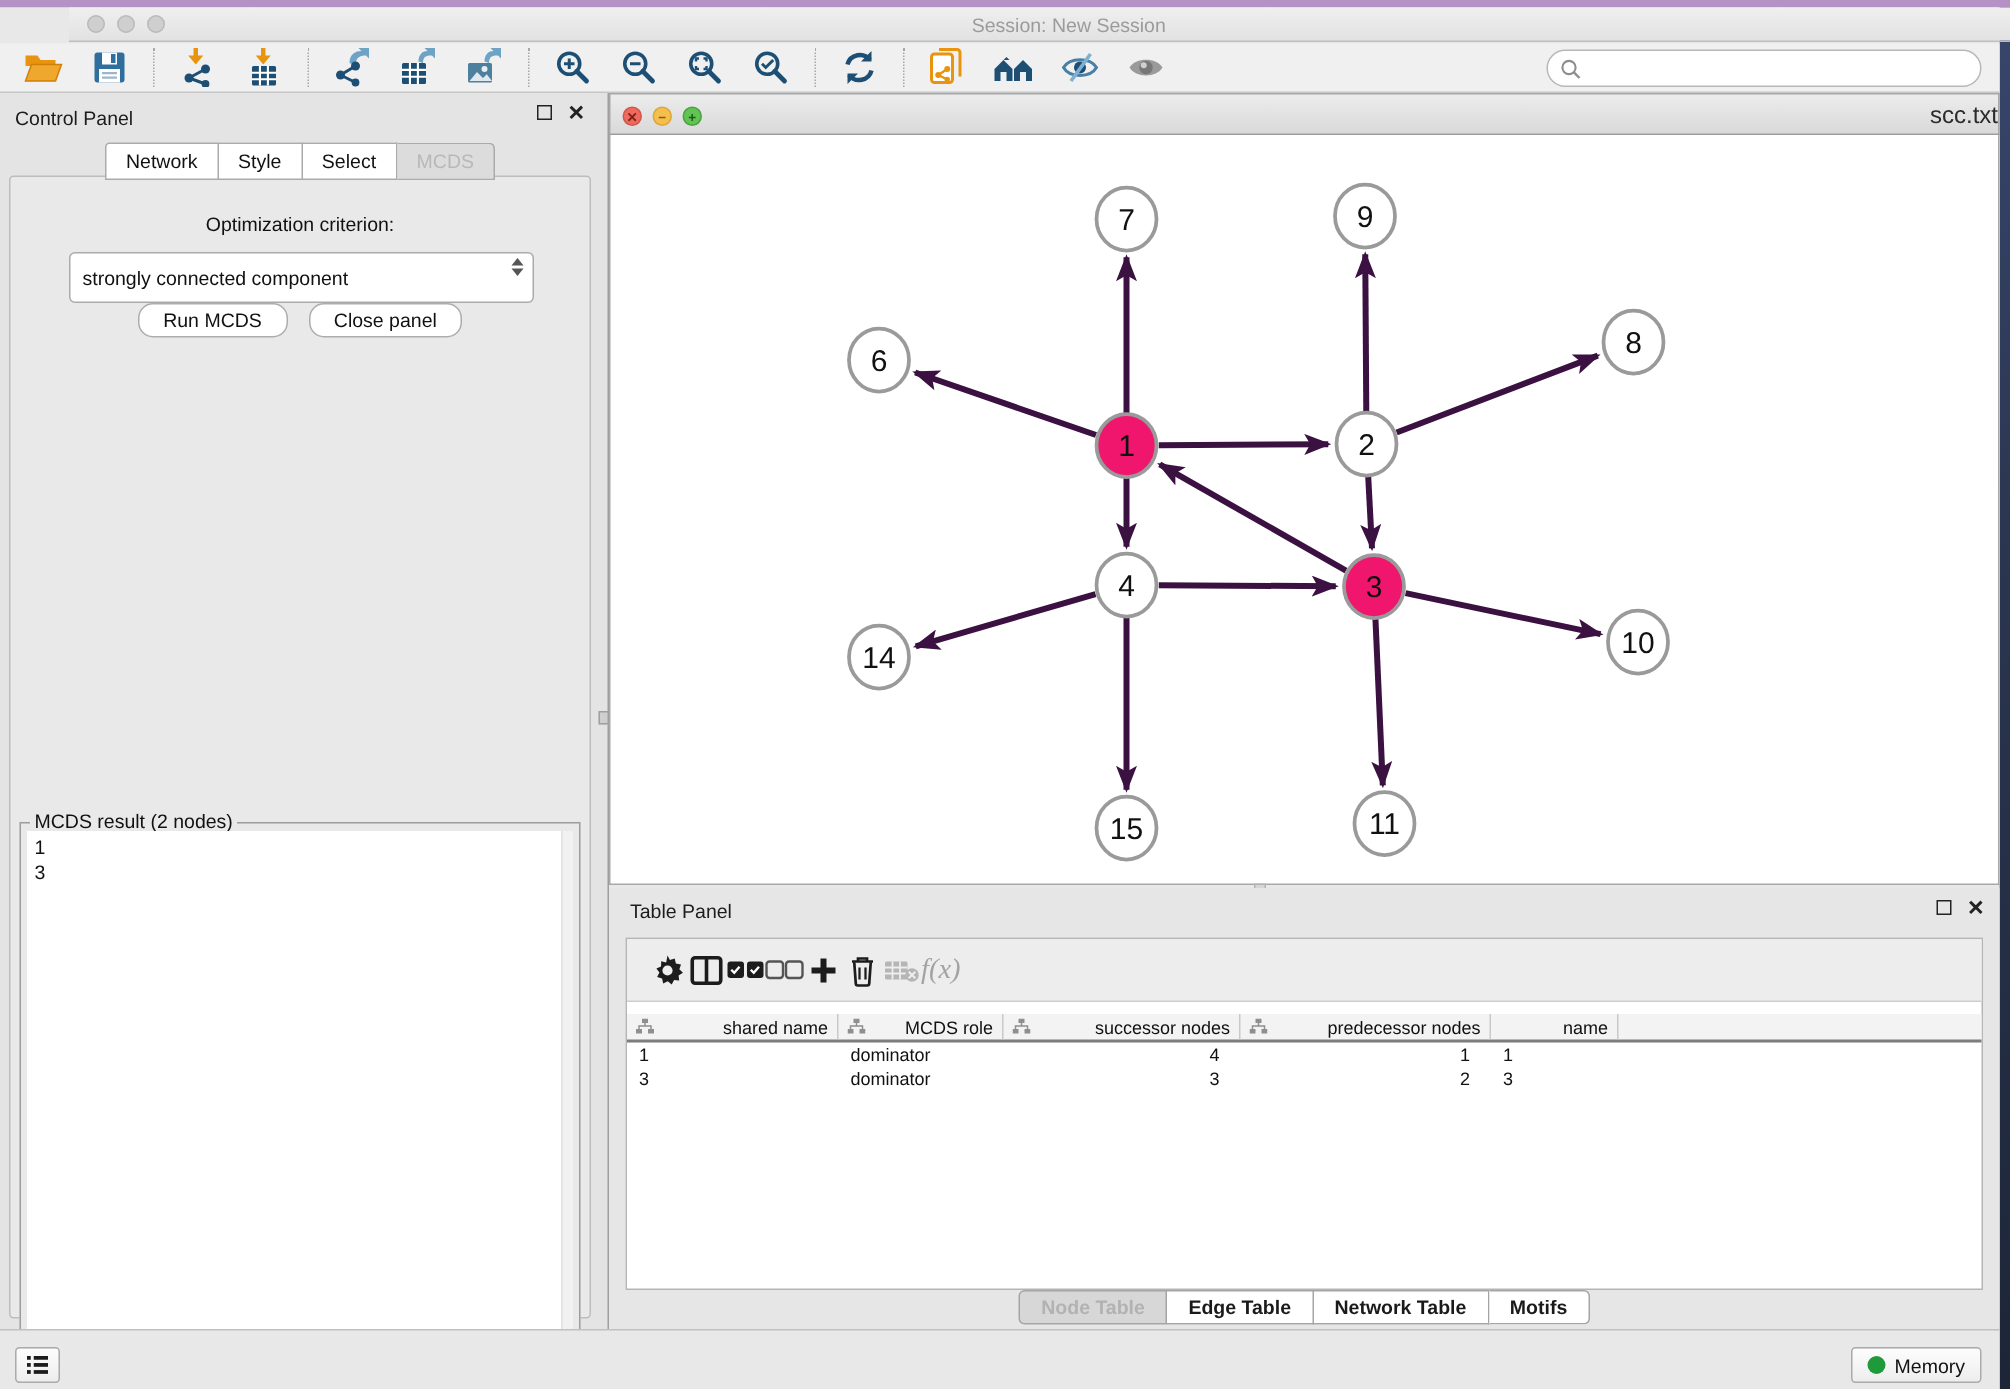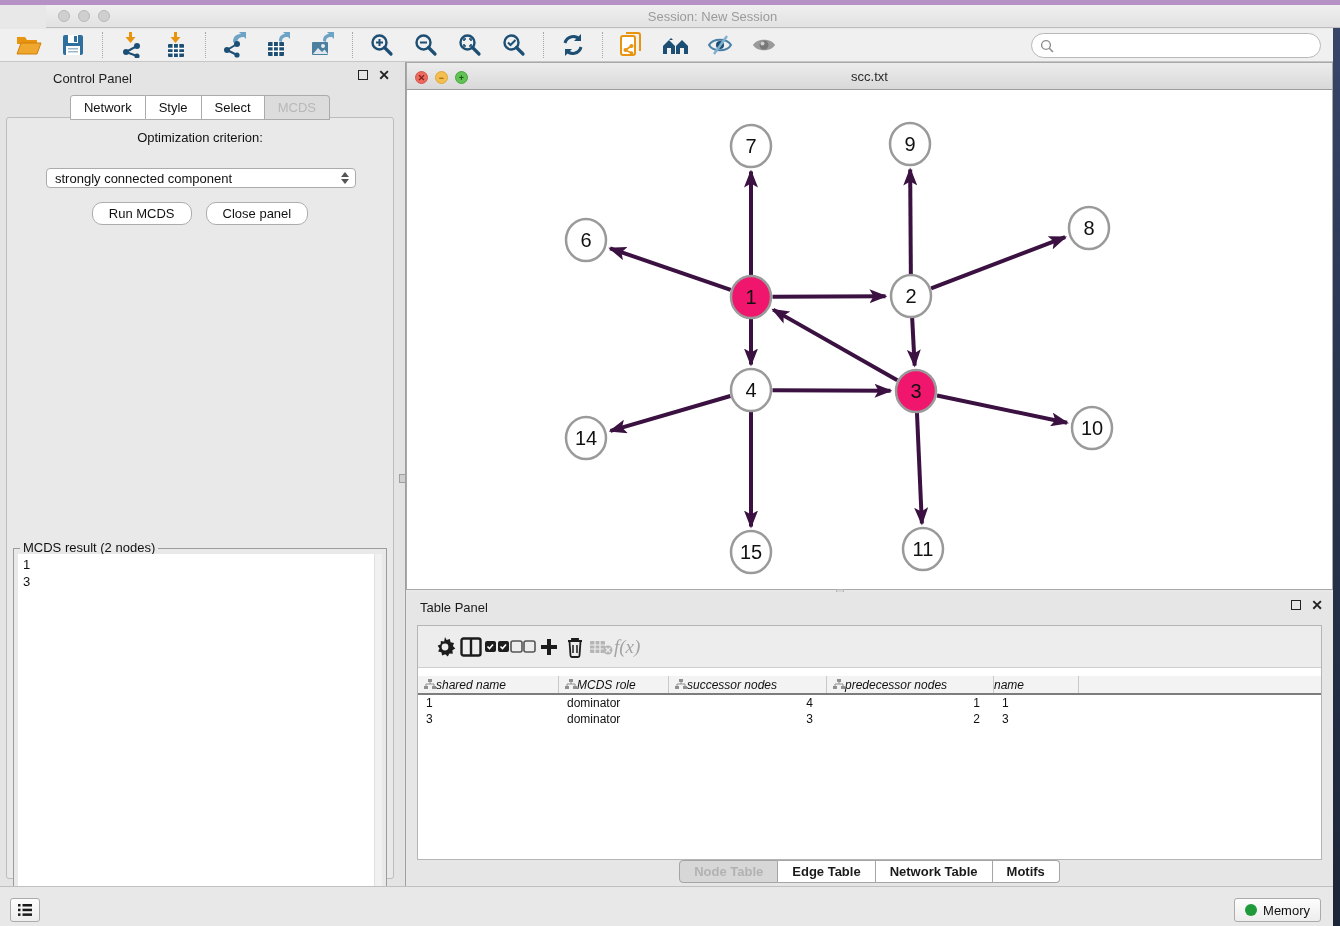--- a/index.html
+++ b/index.html
@@ -26,34 +26,34 @@
   .tb-group { display:flex; align-items:center; gap:14px; padding:0 14px; }
   .tb-sep { width:0; height:26px; border-left:1px dotted #a8a8a8; }
   .tb-icon { width:30px; height:28px; display:flex; align-items:center; justify-content:center; cursor:default; }
   .search-wrap { position:absolute; right:12px; top:4px; width:290px; height:25px; background:#fff;
     border:1px solid #b8b8b8; border-radius:13px; display:flex; align-items:center; padding-left:8px; }
   .search-wrap input { border:none; outline:none; flex:1; font-size:13px; background:transparent; height:20px; }
 
   
   .control-panel { position:absolute; left:0; top:57px; width:400px; height:824px; background:#e4e4e4; }
   .panel-head { position:absolute; left:0; top:0; width:100%; height:32px; }
-  .panel-title { position:absolute; left:10px; top:9px; font-size:13px; color:#1c1c1c;margin-left:43px; }
+  .panel-title { position:absolute; left:10px; top:9px; font-size:13px; color:#1c1c1c; }
   .panel-btns { position:absolute; right:10px; top:8px; display:flex; gap:10px; align-items:center; }
   .float-box { width:10px; height:10px; border:1.5px solid #222; }
   .close-x { font-size:14px; font-weight:bold; color:#222; line-height:10px; }
 
   .cp-tabs { position:absolute; left:0; top:33px; width:100%; display:flex; justify-content:center; z-index:3; }
   .cp-tab { font-size:13px; padding:4px 13px; background:#fff; border:1px solid #ababab; border-left:none; color:#111; }
   .cp-tab:first-child { border-left:1px solid #ababab; border-radius:3px 0 0 0; }
   .cp-tab.active { background:#dcdcdc; color:#b8b8b8; border-radius:0 4px 0 0; }
 
   .cp-body { position:absolute; left:6px; top:55px; width:388px; height:762px;
     background:#e9e9e9; border:1px solid #bdbdbd; border-radius:3px; }
-  .opt-label { margin-top:12px; text-align:center; font-size:13px; color:#111; }
-  .dropdown { position:absolute; left:39px; top:50px; width:310px; height:20px; background:#fff;
+  .opt-label { margin-top:24px; text-align:center; font-size:13px; color:#111; }
+  .dropdown { position:absolute; left:39px; top:50px; width:310px; height:34px; background:#fff;
     border:1px solid #ababab; border-radius:4px; font-size:13px; display:flex; align-items:center; padding:0 8px; color:#111; }
   .dd-steppers { position:absolute; right:6px; top:3px; display:flex; flex-direction:column; gap:2px; }
   .dd-steppers .tri-up { width:0;height:0;border-left:4px solid transparent;border-right:4px solid transparent;border-bottom:5px solid #555; }
   .dd-steppers .tri-dn { width:0;height:0;border-left:4px solid transparent;border-right:4px solid transparent;border-top:5px solid #555; }
   .cp-buttons { position:absolute; left:0; top:84px; width:100%; display:flex; justify-content:center; gap:14px; }
   .mac-btn { font-size:13px; color:#111; background:#fff; border:1px solid #adadad; border-radius:10px; padding:3px 16px; height:23px; }
 
   .result-fieldset { position:absolute; left:6px; top:430px; width:374px; height:382px;
     border:1px solid #9c9c9c; background:#e9e9e9; }
   .result-legend { position:absolute; left:6px; top:-9px; background:#e9e9e9; padding:0 3px; font-size:13px; color:#111; }
@@ -66,40 +66,40 @@
 
   
   .net-window { position:absolute; left:406px; top:57px; width:927px; height:530px; }
   .net-titlebar { position:absolute; left:0; top:0; width:100%; height:28px;
     background:linear-gradient(#ececec,#d9d9d9); border:1px solid #a8a8a8; border-bottom:1px solid #9c9c9c; }
   .net-light { position:absolute; top:8px; width:13px; height:13px; border-radius:50%;
     display:flex; align-items:center; justify-content:center; font-size:9px; font-weight:bold; }
   .nl-close { left:8px;  background:#ee6a5e; border:1px solid #d5554a; color:#7d1f16; }
   .nl-min   { left:28px; background:#f5bf4f; border:1px solid #ddA738; color:#8a5d00; }
   .nl-max   { left:48px; background:#61c354; border:1px solid #4aa43e; color:#1d5c18; }
-  .net-title { position:absolute; left:0; right:0; top:6px; text-align:center; font-size:13px; color:#2b2b2b; }
+  .net-title { position:absolute; left:0; right:0; top:6px; text-align:right; font-size:16px; color:#2b2b2b; }
   .net-canvas { position:absolute; left:0; top:28px; width:927px; height:500px; background:#ffffff;
     border:1px solid #a8a8a8; border-top:none; }
   .net-handle { position:absolute; left:430px; bottom:-3px; width:8px; height:6px; background:#d6d6d6; border:1px solid #b5b5b5; }
 
   
   .table-panel { position:absolute; left:406px; top:587px; width:927px; height:294px; background:#e6e6e6; }
   .tp-head { position:absolute; left:0; top:0; width:100%; height:30px; }
   .tp-title { position:absolute; left:14px; top:8px; font-size:13px; color:#1c1c1c; }
   .tp-btns { position:absolute; right:10px; top:8px; display:flex; gap:10px; align-items:center; }
   .tp-inner { position:absolute; left:11px; top:33px; width:905px; height:235px; background:#fff; border:1px solid #b5b5b5; }
   .tp-toolbar { position:absolute; left:0; top:0; width:100%; height:42px; background:#ededed;
     border-bottom:1px solid #cfcfcf; display:flex; align-items:center; padding-left:14px; }
   .tp-tool { width:26px; height:26px; display:flex; align-items:center; justify-content:center; }
   .fx-label { font-family:"Liberation Serif", serif; font-style:italic; font-size:19px; color:#a3a3a3; }
 
   .tbl { position:absolute; left:0; top:50px; width:903px; }
   .tbl-header { display:flex; background:#f3f3f3; border-bottom:2px solid #7d7d7d; height:19px; }
   .tbl-hcell { display:flex; align-items:center; font-size:12px; color:#111; border-right:1px solid #c9c9c9; position:relative; }
-  .tbl-hcell .hlabel { flex:1; text-align:left; padding-right:6px;font-style:italic; }
+  .tbl-hcell .hlabel { flex:1; text-align:right; padding-right:6px; }
   .tbl-hcell svg { margin-left:6px; }
   .tbl-row { display:flex; height:16px; }
   .tbl-cell { font-size:12px; color:#111; line-height:16px; overflow:hidden; }
 
   .tp-tabs { position:absolute; left:0; bottom:3px; width:100%; display:flex; justify-content:center; }
   .tp-tab { font-size:13px; font-weight:bold; padding:3px 14px; background:#fff; border:1px solid #a5a5a5; border-left:none; color:#1a1a1a; }
   .tp-tab:first-child { border-left:1px solid #a5a5a5; border-radius:4px 0 0 4px; }
   .tp-tab:last-child { border-radius:0 4px 4px 0; }
   .tp-tab.active { background:#d7d7d7; color:#b2b2b2; }
 

